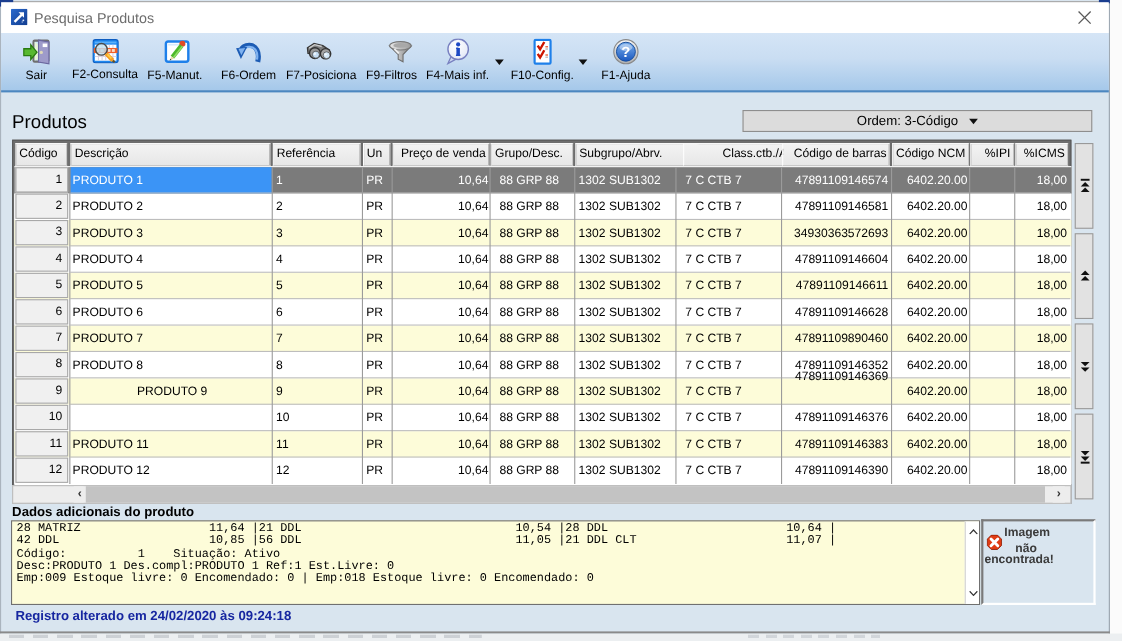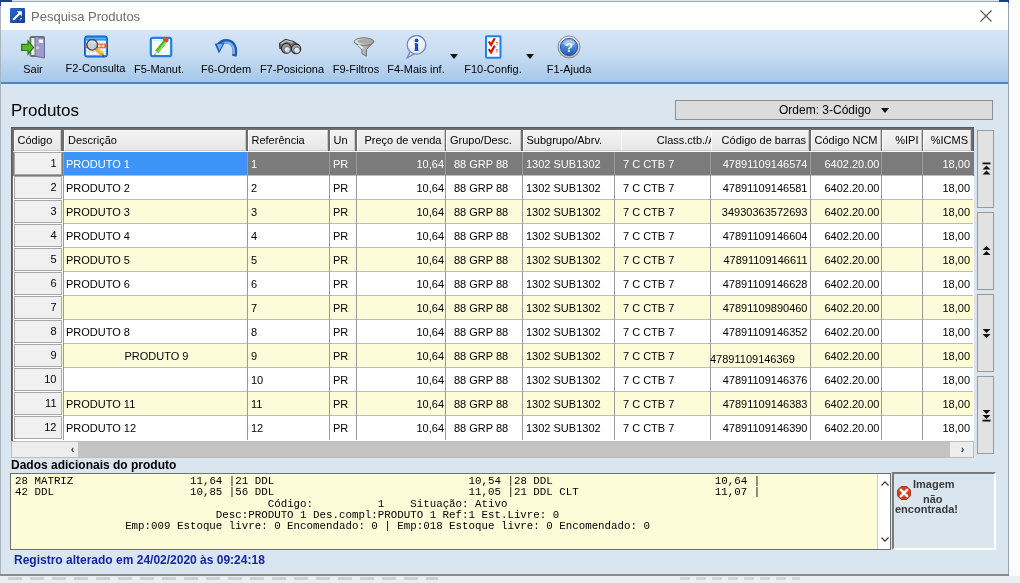--- a/index.html
+++ b/index.html
@@ -26,21 +26,21 @@
 .rowbg{position:absolute;left:1px;width:961px;height:24px;}
 .fixcell{position:absolute;background:#f0f0f0;border:1px solid #a8a8a8;font-size:11px;color:#000;text-align:right;line-height:21px;padding-right:4px;}
 .dcell{position:absolute;font-size:11px;line-height:24px;white-space:nowrap;overflow:hidden;}
 .vline{position:absolute;width:1px;background:#9b9b9b;}
 .hline{position:absolute;left:52px;height:1px;background:#bdbdbd;}
 #hscroll{position:absolute;left:11px;top:441px;width:963px;height:16.5px;background:#ededed;border:1px solid #bcbcbc;font-size:11px;}
 #hthumb{position:absolute;left:64px;top:0px;width:874px;height:14.5px;background:#c3c3c3;}
 .navbtn{position:absolute;left:977px;width:17px;height:78px;background:#e2e2e2;border:1px solid #999;}
 .navbtn svg{position:absolute;left:3px;top:50%;margin-top:-7px;}
 #dados{position:absolute;left:11px;top:458px;font-size:12px;font-weight:bold;color:#000;}
-#memo{position:absolute;left:10px;top:472.5px;width:881px;height:77.5px;background:#fdfcd9;border:1px solid #707070;text-align:center;}
+#memo{position:absolute;left:10px;top:472.5px;width:881px;height:77.5px;background:#fdfcd9;border:1px solid #707070;}
 #memotext{position:absolute;left:4px;top:2.5px;font-family:"Liberation Mono",monospace;font-size:10.8px;line-height:11.3px;color:#000;white-space:pre;}
 #memoscroll{position:absolute;right:0;top:0;width:13px;height:75.5px;background:#fff;border-left:1px solid #d0d0d0;}
 #imgpanel{position:absolute;left:892px;top:472px;width:104px;height:77.5px;background:#d9e5ef;border-top:2px solid #7a7a7a;border-left:2px solid #7a7a7a;border-right:2px solid #fff;border-bottom:2px solid #fff;}
 .imgtxt{position:absolute;font-size:11px;font-weight:bold;color:#3a3a3a;white-space:nowrap;}
 #status{position:absolute;left:14px;top:553px;font-size:12px;font-weight:bold;color:#1626a0;}
 #botline{position:absolute;left:0px;top:574px;width:1009px;height:2px;background:#8a8a8a;}
 #botout{position:absolute;left:0px;top:576px;width:1020px;height:7px;background:#eceff1;}
 </style></head><body>
 <div id="page">
 <div id="win"></div>
@@ -316,20 +316,21 @@
 <div class="dcell" style="left:51.5px;top:143.5px;width:183.5px;color:#000;padding-left:2.5px;text-align:left">PRODUTO 6</div>
 <div class="dcell" style="left:235px;top:143.5px;width:82px;color:#000;padding-left:4px;text-align:left">6</div>
 <div class="dcell" style="left:317px;top:143.5px;width:27px;color:#000;padding-left:4px;text-align:left">PR</div>
 <div class="dcell" style="left:344px;top:143.5px;width:89.5px;color:#000;padding-right:1.5px;text-align:right">10,64</div>
 <div class="dcell" style="left:433.5px;top:143.5px;width:76.5px;color:#000;text-align:left;padding-left:8.5px">88 GRP 88</div>
 <div class="dcell" style="left:510px;top:143.5px;width:92px;color:#000;text-align:left;padding-left:4px">1302 SUB1302</div>
 <div class="dcell" style="left:602px;top:143.5px;width:96px;color:#000;text-align:left;padding-left:9px">7 C CTB 7</div>
 <div class="dcell" style="left:698px;top:143.5px;width:100px;color:#000;padding-right:2.5px;text-align:right">47891109146628</div>
 <div class="dcell" style="left:798px;top:143.5px;width:71.5px;color:#000;padding-right:2px;text-align:right">6402.20.00</div>
 <div class="dcell" style="left:910.5px;top:143.5px;width:49.5px;color:#000;padding-right:2px;text-align:right">18,00</div>
+<div class="dcell" style="left:51.5px;top:167.5px;width:183.5px;color:#000;padding-left:2.5px;text-align:left">PRODUTO 7</div>
 <div class="dcell" style="left:235px;top:167.5px;width:82px;color:#000;padding-left:4px;text-align:left">7</div>
 <div class="dcell" style="left:317px;top:167.5px;width:27px;color:#000;padding-left:4px;text-align:left">PR</div>
 <div class="dcell" style="left:344px;top:167.5px;width:89.5px;color:#000;padding-right:1.5px;text-align:right">10,64</div>
 <div class="dcell" style="left:433.5px;top:167.5px;width:76.5px;color:#000;text-align:left;padding-left:8.5px">88 GRP 88</div>
 <div class="dcell" style="left:510px;top:167.5px;width:92px;color:#000;text-align:left;padding-left:4px">1302 SUB1302</div>
 <div class="dcell" style="left:602px;top:167.5px;width:96px;color:#000;text-align:left;padding-left:9px">7 C CTB 7</div>
 <div class="dcell" style="left:698px;top:167.5px;width:100px;color:#000;padding-right:2.5px;text-align:right">47891109890460</div>
 <div class="dcell" style="left:798px;top:167.5px;width:71.5px;color:#000;padding-right:2px;text-align:right">6402.20.00</div>
 <div class="dcell" style="left:910.5px;top:167.5px;width:49.5px;color:#000;padding-right:2px;text-align:right">18,00</div>
 <div class="dcell" style="left:51.5px;top:191.5px;width:183.5px;color:#000;padding-left:2.5px;text-align:left">PRODUTO 8</div>
@@ -342,21 +343,21 @@
 <div class="dcell" style="left:698px;top:191.5px;width:100px;color:#000;padding-right:2.5px;text-align:right">47891109146352</div>
 <div class="dcell" style="left:798px;top:191.5px;width:71.5px;color:#000;padding-right:2px;text-align:right">6402.20.00</div>
 <div class="dcell" style="left:910.5px;top:191.5px;width:49.5px;color:#000;padding-right:2px;text-align:right">18,00</div>
 <div class="dcell" style="left:51.5px;top:215.5px;width:183.5px;color:#000;padding-left:2.5px;text-align:center">PRODUTO 9</div>
 <div class="dcell" style="left:235px;top:215.5px;width:82px;color:#000;padding-left:4px;text-align:left">9</div>
 <div class="dcell" style="left:317px;top:215.5px;width:27px;color:#000;padding-left:4px;text-align:left">PR</div>
 <div class="dcell" style="left:344px;top:215.5px;width:89.5px;color:#000;padding-right:1.5px;text-align:right">10,64</div>
 <div class="dcell" style="left:433.5px;top:215.5px;width:76.5px;color:#000;text-align:left;padding-left:8.5px">88 GRP 88</div>
 <div class="dcell" style="left:510px;top:215.5px;width:92px;color:#000;text-align:left;padding-left:4px">1302 SUB1302</div>
 <div class="dcell" style="left:602px;top:215.5px;width:96px;color:#000;text-align:left;padding-left:9px">7 C CTB 7</div>
-<div class="dcell" style="left:698px;top:219px;width:100px;color:#000;padding-right:2.5px;">47891109146369</div>
+<div class="dcell" style="left:698px;top:202px;width:100px;color:#000;padding-right:2.5px;text-align:right">47891109146369</div>
 <div class="dcell" style="left:798px;top:215.5px;width:71.5px;color:#000;padding-right:2px;text-align:right">6402.20.00</div>
 <div class="dcell" style="left:910.5px;top:215.5px;width:49.5px;color:#000;padding-right:2px;text-align:right">18,00</div>
 <div class="dcell" style="left:235px;top:239.5px;width:82px;color:#000;padding-left:4px;text-align:left">10</div>
 <div class="dcell" style="left:317px;top:239.5px;width:27px;color:#000;padding-left:4px;text-align:left">PR</div>
 <div class="dcell" style="left:344px;top:239.5px;width:89.5px;color:#000;padding-right:1.5px;text-align:right">10,64</div>
 <div class="dcell" style="left:433.5px;top:239.5px;width:76.5px;color:#000;text-align:left;padding-left:8.5px">88 GRP 88</div>
 <div class="dcell" style="left:510px;top:239.5px;width:92px;color:#000;text-align:left;padding-left:4px">1302 SUB1302</div>
 <div class="dcell" style="left:602px;top:239.5px;width:96px;color:#000;text-align:left;padding-left:9px">7 C CTB 7</div>
 <div class="dcell" style="left:698px;top:239.5px;width:100px;color:#000;padding-right:2.5px;text-align:right">47891109146376</div>
 <div class="dcell" style="left:798px;top:239.5px;width:71.5px;color:#000;padding-right:2px;text-align:right">6402.20.00</div>

